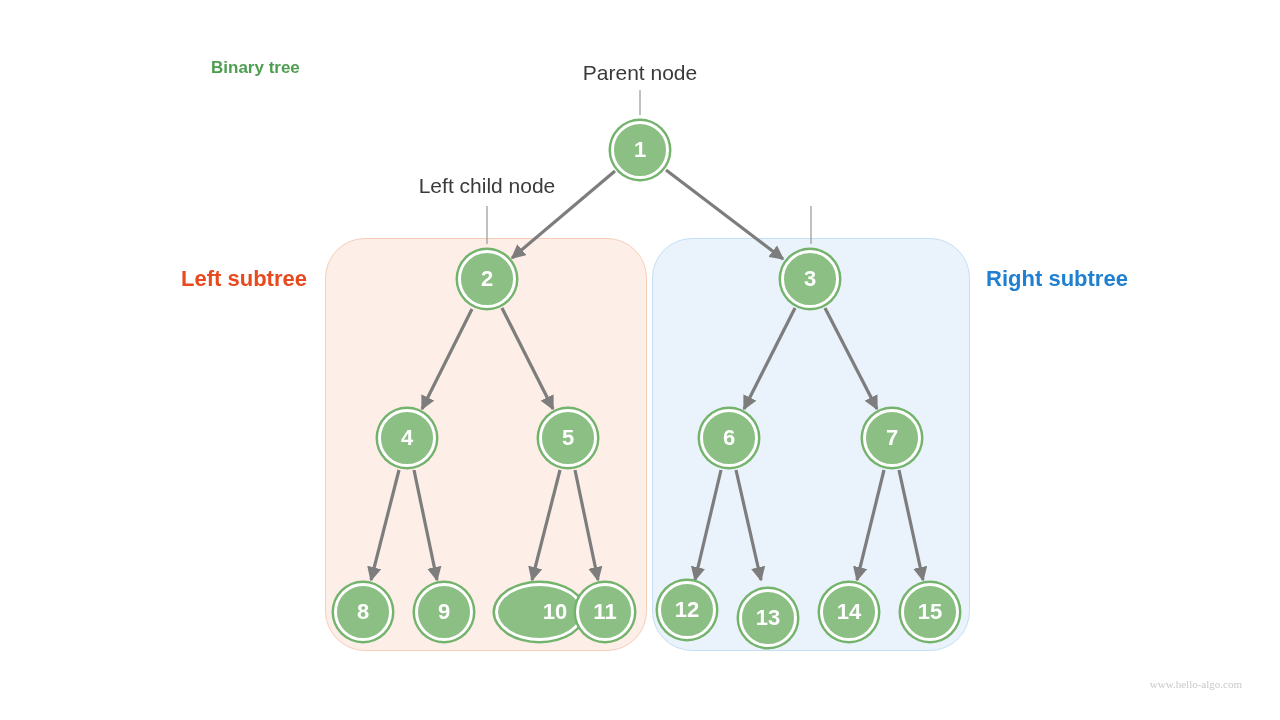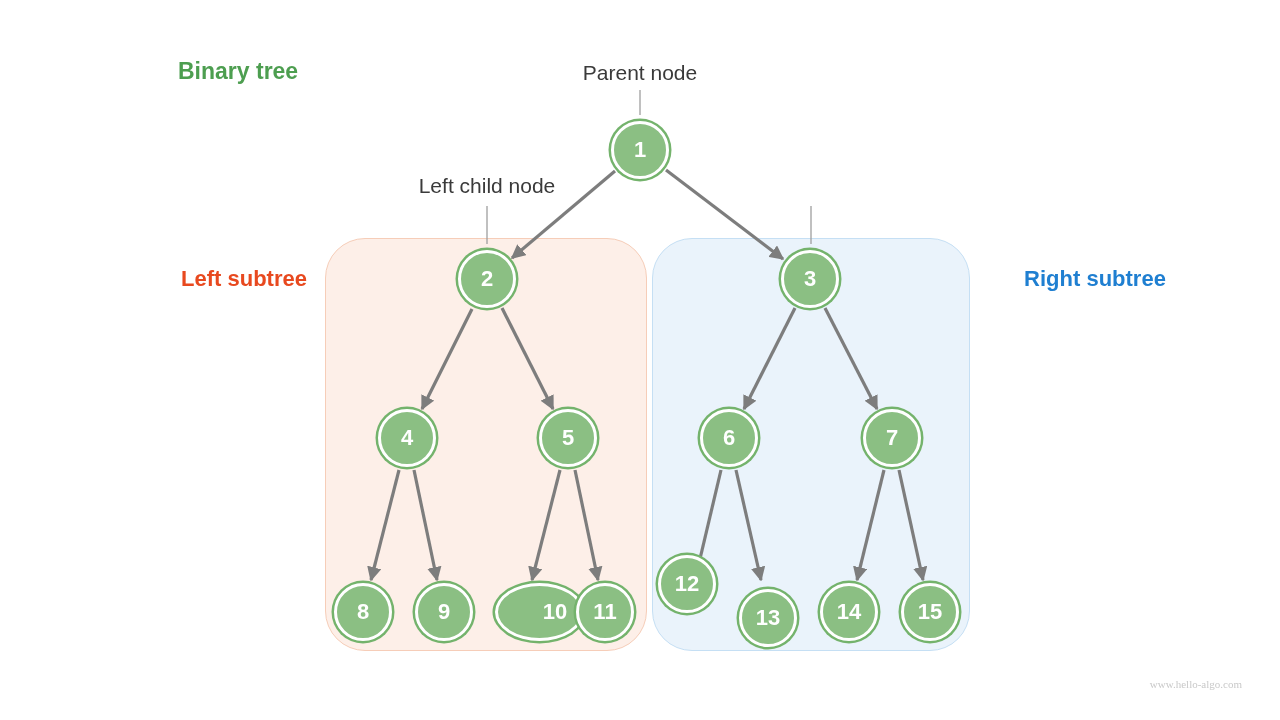--- a/index.html
+++ b/index.html
@@ -20,22 +20,22 @@
     position:absolute; width:52px; height:52px; border-radius:50%;
     background:#8bbf83; border:3px solid #ffffff;
     box-shadow:0 0 0 2.5px #74b36c;
     display:flex; align-items:center; justify-content:center;
     color:#ffffff; font-size:22px; font-weight:bold; line-height:1;
   }
   .lbl {
     position:absolute; transform:translateX(-50%);
     font-weight:normal; font-size:21px; color:#3a3a3a; white-space:nowrap;
   }
-  .title-lbl   { position:absolute; font-weight:bold; font-size:23px;
-                 color:#4d9e50; white-space:nowrap; }
+  .title-lbl   { position:absolute; font-weight:bold; font-size:17px;
+                 color:#4d9e50; white-space:nowrap;margin-left:33px; }
   .subtree-lbl { position:absolute; transform:translateX(-50%);
                  font-weight:bold; font-size:22px; white-space:nowrap;text-align:center; }
   .subtree-lbl.left  { color:#e8491f; }
   .subtree-lbl.right { color:#1f7fd1; }
   .watermark {
     position:absolute; right:38px; top:678px;
     font-family:Liberation Serif, serif;
     font-size:11px; color:#c9c9c9; white-space:nowrap;
   }
 </style>
@@ -75,21 +75,21 @@
       <line x1="811" y1="206" x2="811" y2="244"></line>
     </g>
   </svg>
 
   <div class="title-lbl" style="left:178px; top:58px;">Binary tree</div>
 
   <div class="lbl" style="left:640px; top:61px;">Parent node</div>
   <div class="lbl" style="left:487px; top:174px;">Left child node</div>
 
   <div class="subtree-lbl left" style="left:244px; top:266px;">Left subtree</div>
-  <div class="subtree-lbl right" style="left:1095px; top:266px;">Right subtree</div>
+  <div class="subtree-lbl right" style="left:1057px; top:266px;">Right subtree</div>
 
   <div class="node" style="left:611px; top:121px;">
       <span>1</span>
     </div>
   <div class="node" style="left:458px; top:250px;">
       <span>2</span>
     </div>
   <div class="node" style="left:781px; top:250px;">
       <span>3</span>
     </div>
@@ -110,21 +110,21 @@
     </div>
   <div class="node" style="left:415px; top:583px;">
       <span>9</span>
     </div>
   <div class="node" style="left:495px; top:583px;padding-left:31px;">
       <span>10</span>
     </div>
   <div class="node" style="left:576px; top:583px;">
       <span>11</span>
     </div>
-  <div class="node" style="left:658px; top:555px;text-align:right;">
+  <div class="node" style="left:658px; top:581px;text-align:right;">
       <span>12</span>
     </div>
   <div class="node" style="left:739px; top:589px;">
       <span>13</span>
     </div>
   <div class="node" style="left:820px; top:583px;">
       <span>14</span>
     </div>
   <div class="node" style="left:901px; top:583px;">
       <span>15</span>

